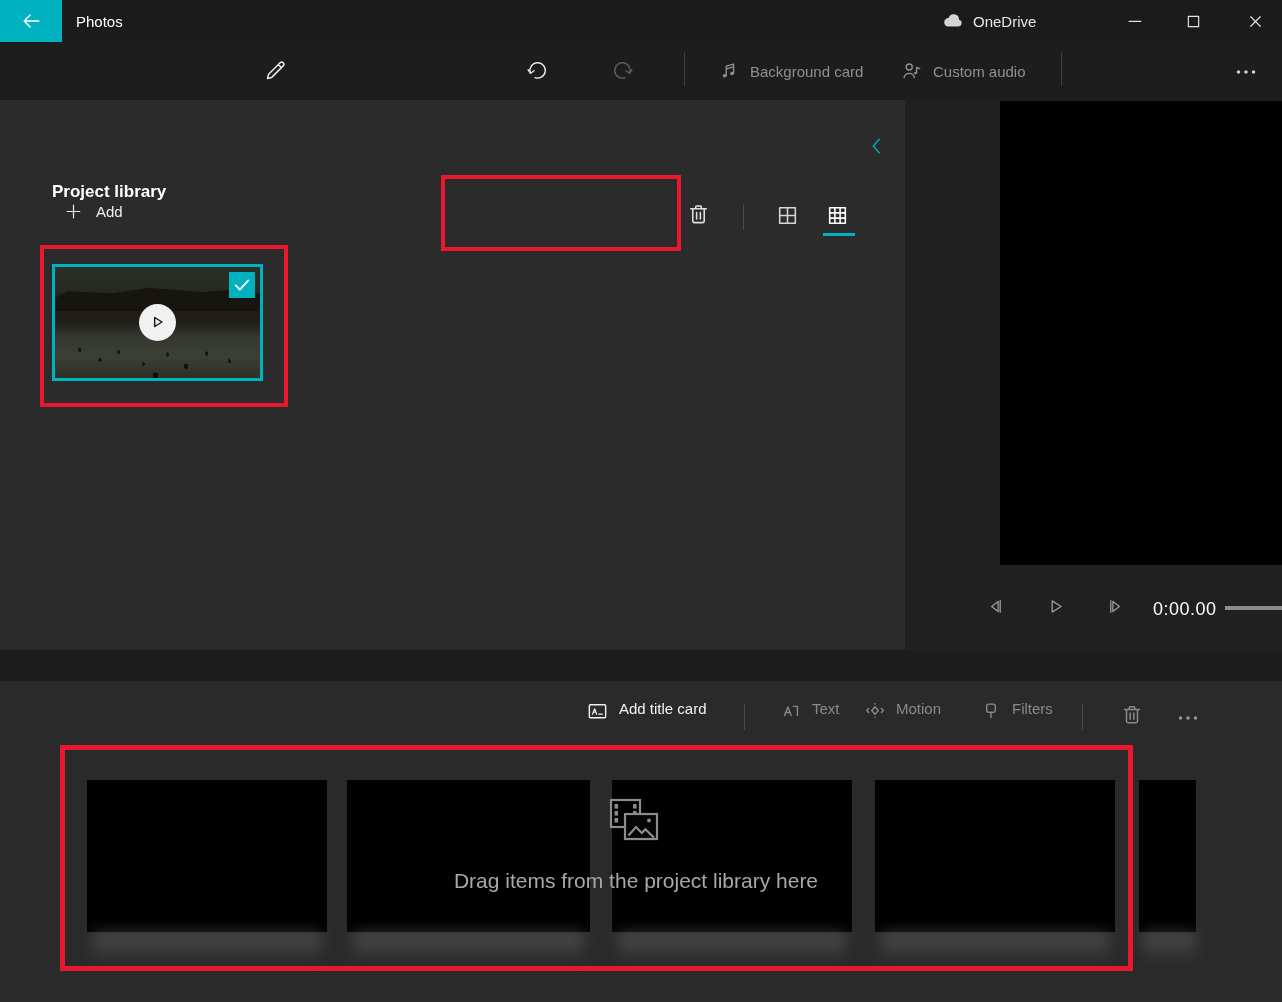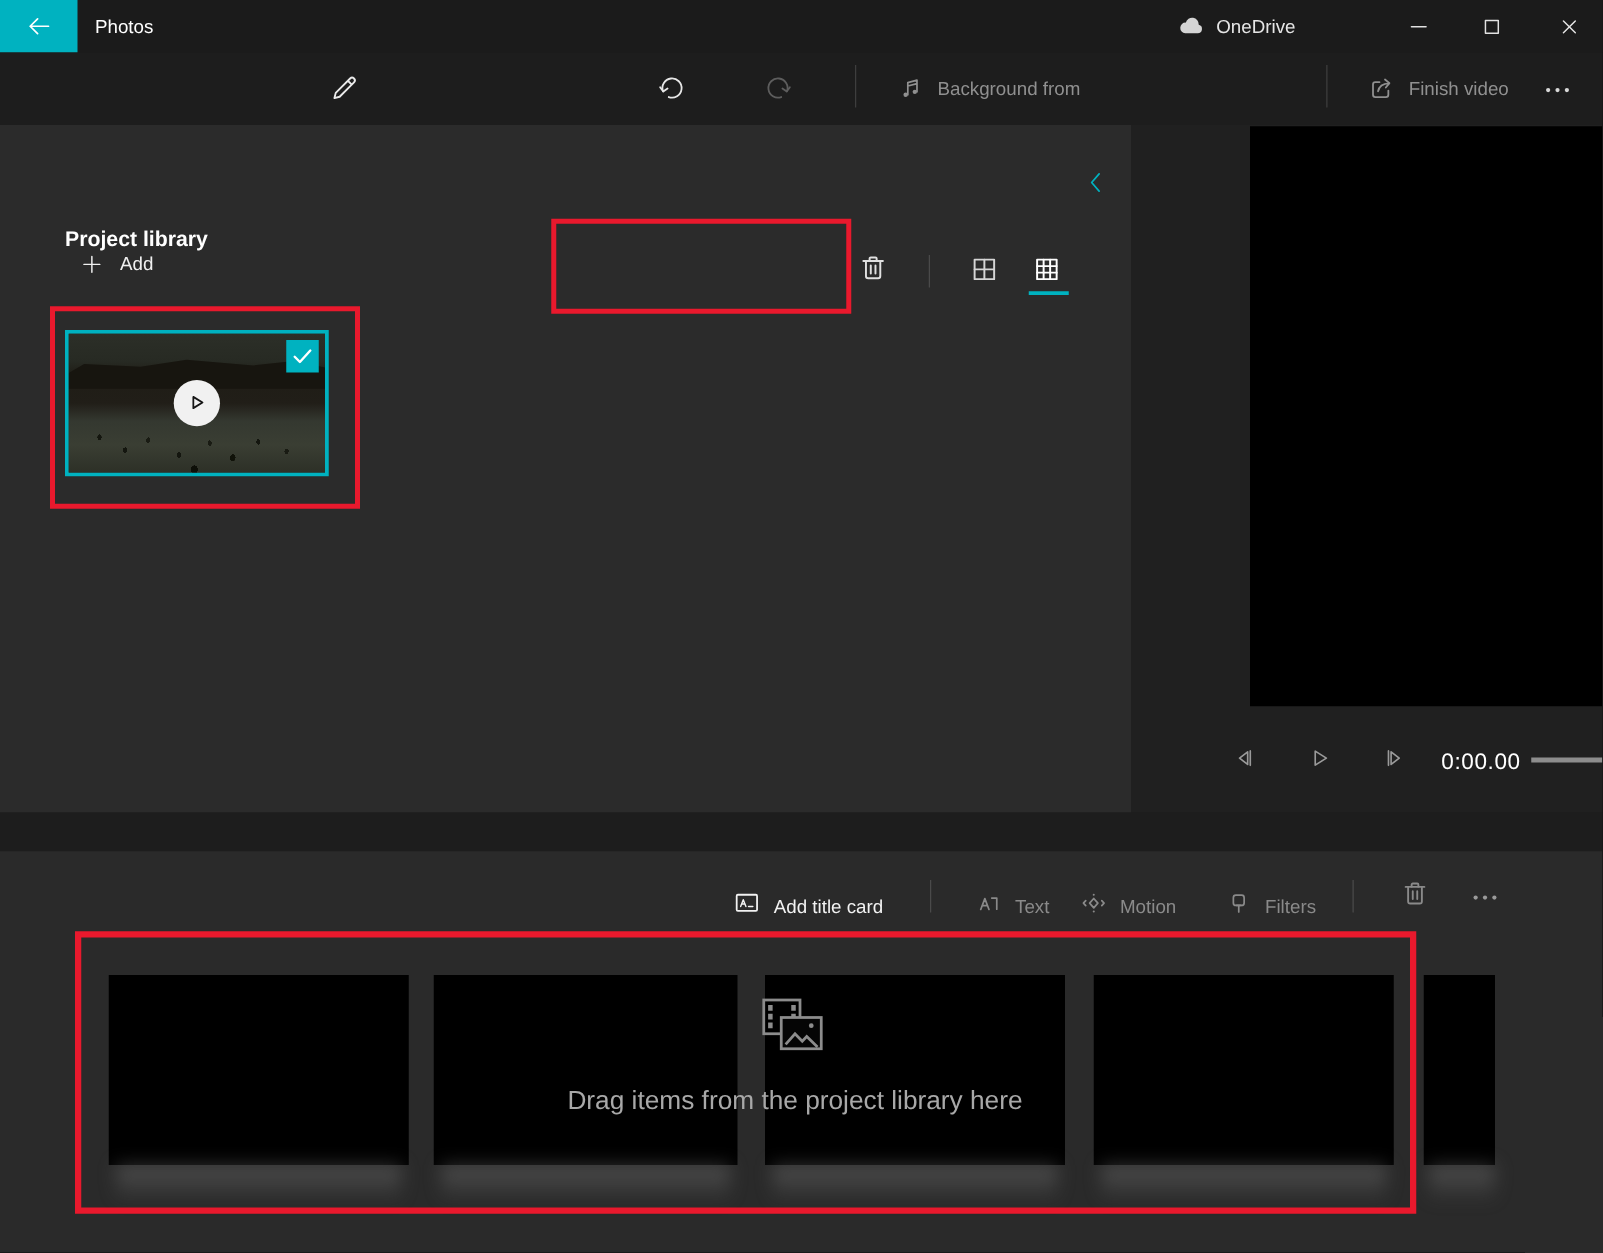--- a/index.html
+++ b/index.html
@@ -94,21 +94,21 @@
   #play-btn { left:140px; }
   #next-frame-btn { left:200px; }
   #time-display { position:absolute; left:248px; top:499px; font-size:18px; color:#ffffff; letter-spacing:0.5px; }
   #seek-slider { position:absolute; left:320px; top:506px; width:57px; height:4px; background:#8d8d8d; cursor:pointer; }
 
   
   #band { position:absolute; left:0; top:650px; width:1282px; height:31px; background:#1d1d1d; }
 
   
   #storyboard { position:absolute; left:0; top:681px; width:1282px; height:321px; background:#2a2a2a; }
-  .sb-group { position:absolute; top:19px; height:34px; display:flex; align-items:flex-end; gap:10px;
+  .sb-group { position:absolute; top:19px; height:34px; display:flex; align-items:flex-start; gap:10px;
               font-size:15px; color:#8a8a8a; cursor:default; }
   #sb-titlecard { color:#f2f2f2; cursor:pointer; }
   .sbdiv { position:absolute; top:23px; width:1px; height:26px; background:#4a4a4a; }
   #sb-trash { position:absolute; left:1120px; top:22px; color:#8a8a8a; }
   #sb-ellipsis { position:absolute; left:1176px; top:25px; color:#9a9a9a; }
   #annot-storyboard { left:60px; top:64px; width:1073px; height:226px; border-width:5px; }
   .card { position:absolute; top:99px; height:152px; background:#000000; }
   #card-1 { left:87px;  width:240px; }
   #card-2 { left:347px; width:243px; }
   #card-3 { left:612px; width:240px; }
@@ -198,33 +198,34 @@
     </div>
     <div class="tdiv" style="left:684px"></div>
     <div class="tool-group" style="left:718px">
       <span>
         <svg class="ico" width="22" height="22" viewBox="0 0 24 24" stroke-width="1.4">
           <path d="M9 17.2 V6.6 l8-2.1 v10.2 M9 9.6 l8-2.1"></path>
           <circle cx="7.1" cy="17.2" r="1.9" fill="currentColor" stroke="none"></circle>
           <circle cx="15.1" cy="14.7" r="1.9" fill="currentColor" stroke="none"></circle>
         </svg>
       </span>
-      <span>Background from</span>
+      <span>Background card</span>
+    </div>
+    <div class="tool-group" style="left:901px">
+      <span>
+        <svg class="ico" width="22" height="22" viewBox="0 0 24 24" stroke-width="1.4">
+          <circle cx="9" cy="7.6" r="3.3"></circle>
+          <path d="M3.4 19.2 a5.7 5.7 0 0 1 11.2 0"></path>
+          <path d="M17 14 V8 l3.4 1.3"></path>
+          <circle cx="15.7" cy="14.2" r="1.4" fill="currentColor" stroke="none"></circle>
+        </svg>
+      </span>
+      <span>Custom audio</span>
     </div>
     <div class="tdiv" style="left:1061px"></div>
-    <div class="tool-group" style="left:1094px">
-      <span>
-        <svg class="ico" width="23" height="23" viewBox="0 0 24 24" stroke-width="1.4">
-          <path d="M10 6 H6.6 A2 2 0 0 0 4.6 8 v8.4 a2 2 0 0 0 2 2 h8.8 a2 2 0 0 0 2-2 V13"></path>
-          <path d="M8.8 13.6 C9.6 9.6 13 7.2 18 7"></path>
-          <path d="M14.6 3.8 l3.7 3 -3 3.6"></path>
-        </svg>
-      </span>
-      <span>Finish video</span>
-    </div>
     <div id="ellipsis-top">
       <span>
         <svg width="24" height="24" viewBox="0 0 24 24">
           <circle cx="4.5" cy="12" r="1.7" fill="currentColor"></circle>
           <circle cx="12" cy="12" r="1.7" fill="currentColor"></circle>
           <circle cx="19.5" cy="12" r="1.7" fill="currentColor"></circle>
         </svg>
       </span>
     </div>
   </div>

